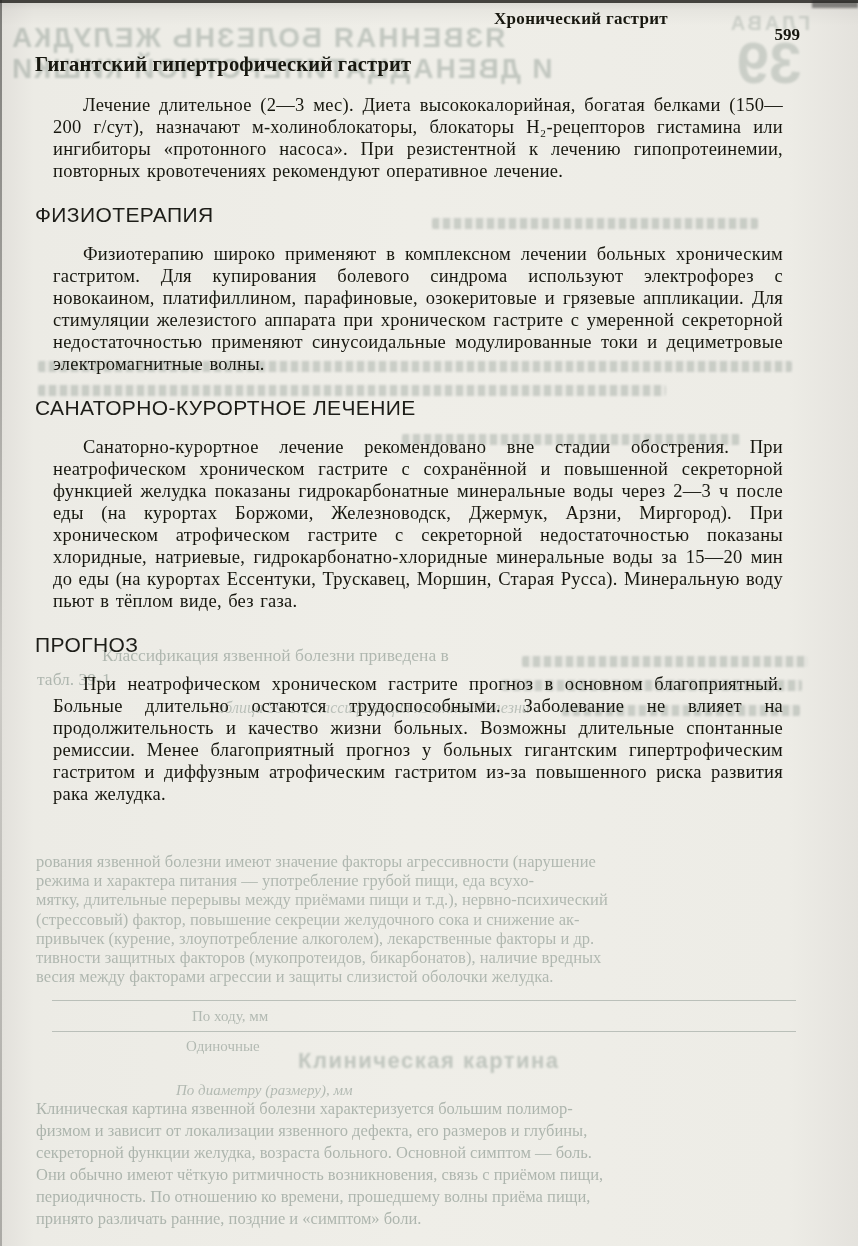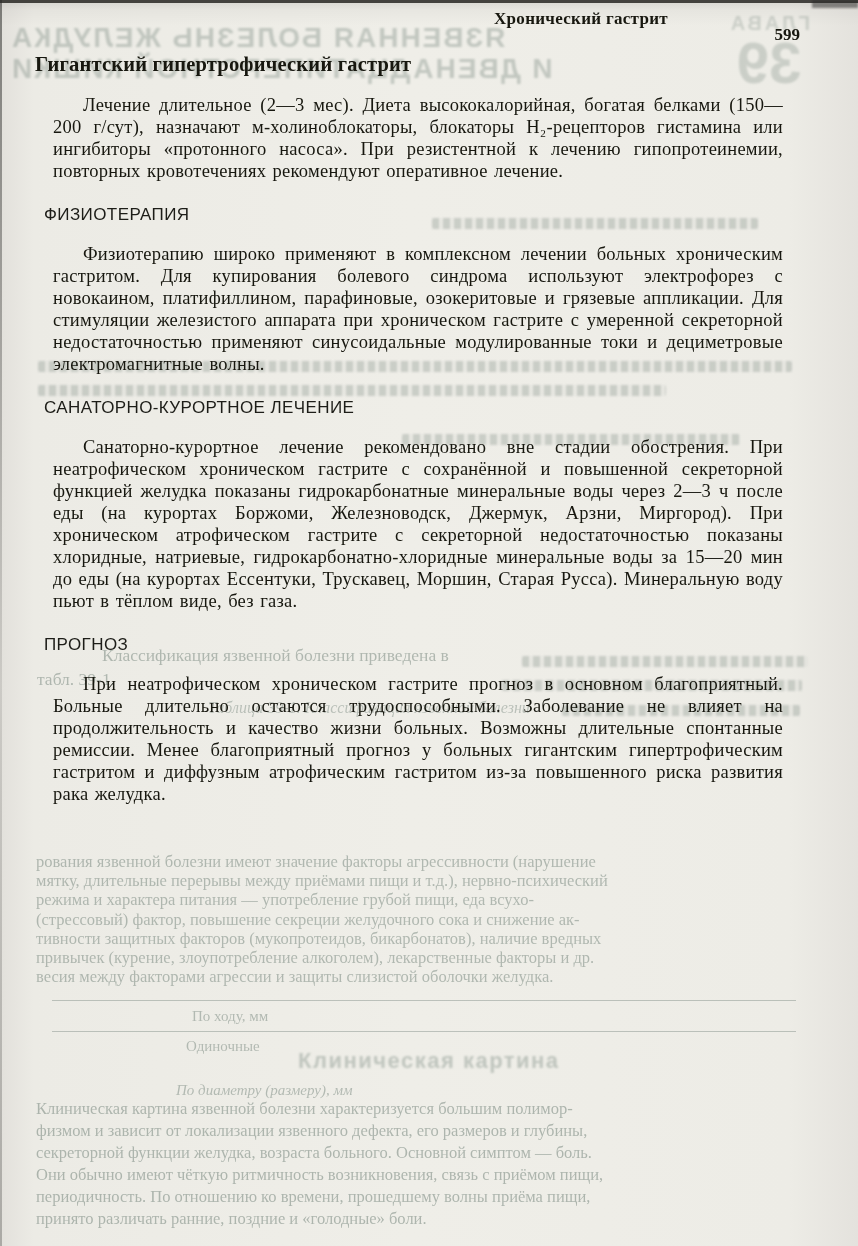--- a/index.html
+++ b/index.html
@@ -17,22 +17,22 @@
   .corner-mark{position:absolute;top:0;right:0;width:46px;height:8px;background:rgba(40,40,38,.5);z-index:5;filter:blur(1px)}
 
   
   .running-head{position:absolute;top:9px;left:0;width:100%;height:22px;z-index:4}
   .rh-title{position:absolute;left:494px;top:0;font-weight:bold;font-size:17px;letter-spacing:.3px}
   .rh-num{position:absolute;right:58px;top:16px;font-weight:bold;font-size:17px}
 
   
   .content{position:absolute;left:35px;top:52px;width:766px;z-index:3}
   .h-serif{margin:0 0 13px;font-size:20.5px;line-height:24px;font-weight:bold;letter-spacing:.2px}
-  .h-sans{margin:22px 9px 12px;font-family:"Liberation Sans",sans-serif;font-weight:normal;
-          font-size:17px;line-height:21px;letter-spacing:.4px;color:#1d1d18}
+  .h-sans{margin:22px 0 12px;font-family:"Liberation Sans",sans-serif;font-weight:normal;
+          font-size:21px;line-height:21px;letter-spacing:.4px;color:#1d1d18}
   .body-par{margin:18px;font-size:18.5px;line-height:22px;text-align:justify;text-indent:30px;
             letter-spacing:.25px;word-spacing:1.5px;hyphens:auto}
 
   
   .ghost{position:absolute;pointer-events:none;color:#73837a;z-index:1}
   .g-top{left:10px;top:22px;width:640px;text-align:right;transform:scaleX(-1);
          font-family:"Liberation Sans",sans-serif;font-weight:bold;font-size:28px;line-height:31px;
          letter-spacing:2px;opacity:.36;filter:blur(.8px);white-space:nowrap}
   .g-chapter{right:14px;top:12px;width:150px;text-align:center;transform:scaleX(-1);
              font-family:"Liberation Sans",sans-serif;font-weight:bold;opacity:.28;filter:blur(1px)}
@@ -105,38 +105,38 @@
   <div class="smudge sm-5"></div>
   <div class="smudge sm-6"></div>
   <div class="smudge sm-7"></div>
 
   <div class="ghost g-class1 g-line">Классификация язвенной болезни приведена в</div>
   <div class="ghost g-class2 g-line">табл. 39-1.</div>
   <div class="ghost g-caption g-line">Таблица 39-1. Классификация язвенной болезни</div>
 
   <div class="ghost g-etio">
     <div class="g-line">рования язвенной болезни имеют значение факторы агрессивности (нарушение</div>
+    <div class="g-line">режима и характера питания — употребление грубой пищи, еда всухо-</div>
     <div class="g-line">мятку, длительные перерывы между приёмами пищи и т.д.), нервно-психический</div>
-    <div class="g-line">режима и характера питания — употребление грубой пищи, еда всухо-</div>
     <div class="g-line">(стрессовый) фактор, повышение секреции желудочного сока и снижение ак-</div>
+    <div class="g-line">привычек (курение, злоупотребление алкоголем), лекарственные факторы и др.</div>
     <div class="g-line">тивности защитных факторов (мукопротеидов, бикарбонатов), наличие вредных</div>
-    <div class="g-line">привычек (курение, злоупотребление алкоголем), лекарственные факторы и др.</div>
     <div class="g-line">весия между факторами агрессии и защиты слизистой оболочки желудка.</div>
   </div>
 
   <div class="g-rule rule-a"></div>
   <div class="g-rule rule-b"></div>
 
   <div class="ghost g-t1 g-line">По ходу, мм</div>
   <div class="ghost g-t2 g-line">Одиночные</div>
   <div class="ghost g-t3 g-line">По диаметру (размеру), мм</div>
 
   <div class="ghost g-head g-line">Клиническая картина</div>
 
   <div class="ghost g-clin">
     <div class="g-line">Клиническая картина язвенной болезни характеризуется большим полимор-</div>
     <div class="g-line">физмом и зависит от локализации язвенного дефекта, его размеров и глубины,</div>
     <div class="g-line">секреторной функции желудка, возраста больного. Основной симптом — боль.</div>
     <div class="g-line">Они обычно имеют чёткую ритмичность возникновения, связь с приёмом пищи,</div>
     <div class="g-line">периодичность. По отношению ко времени, прошедшему волны приёма пищи,</div>
-    <div class="g-line">принято различать ранние, поздние и «голодные» боли.</div>
+    <div class="g-line">принято различать ранние, поздние и «симптом» боли.</div>
   </div>
 </div>
 
 </body></html>

